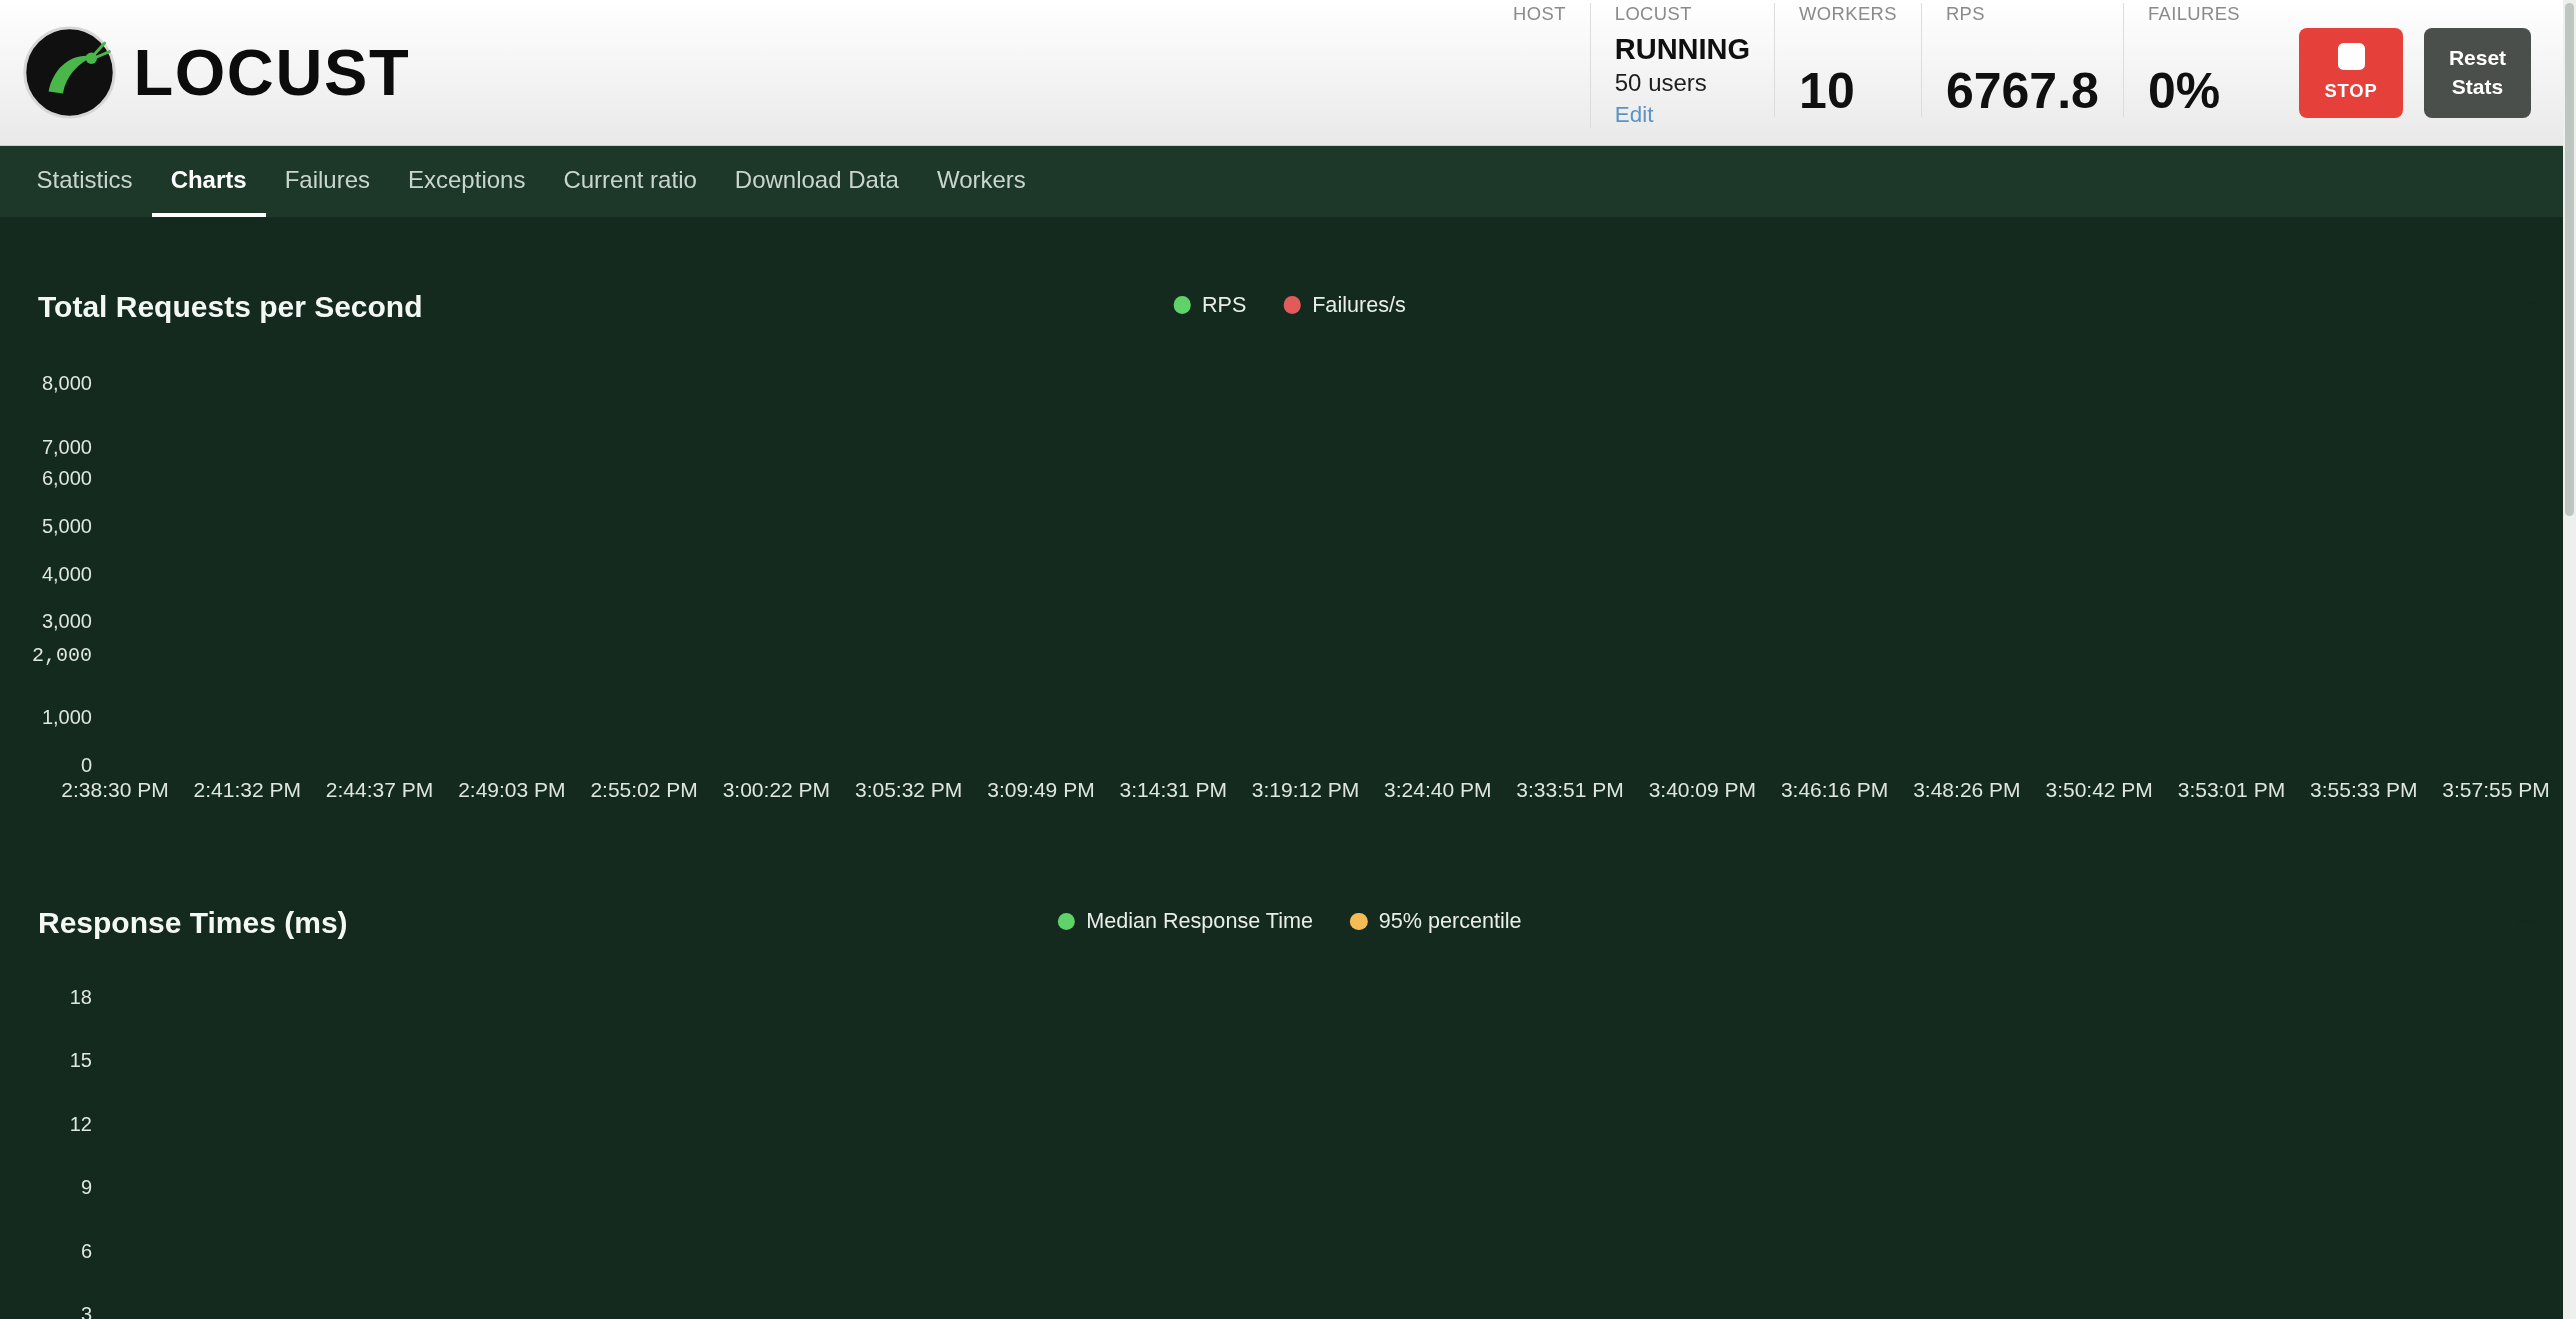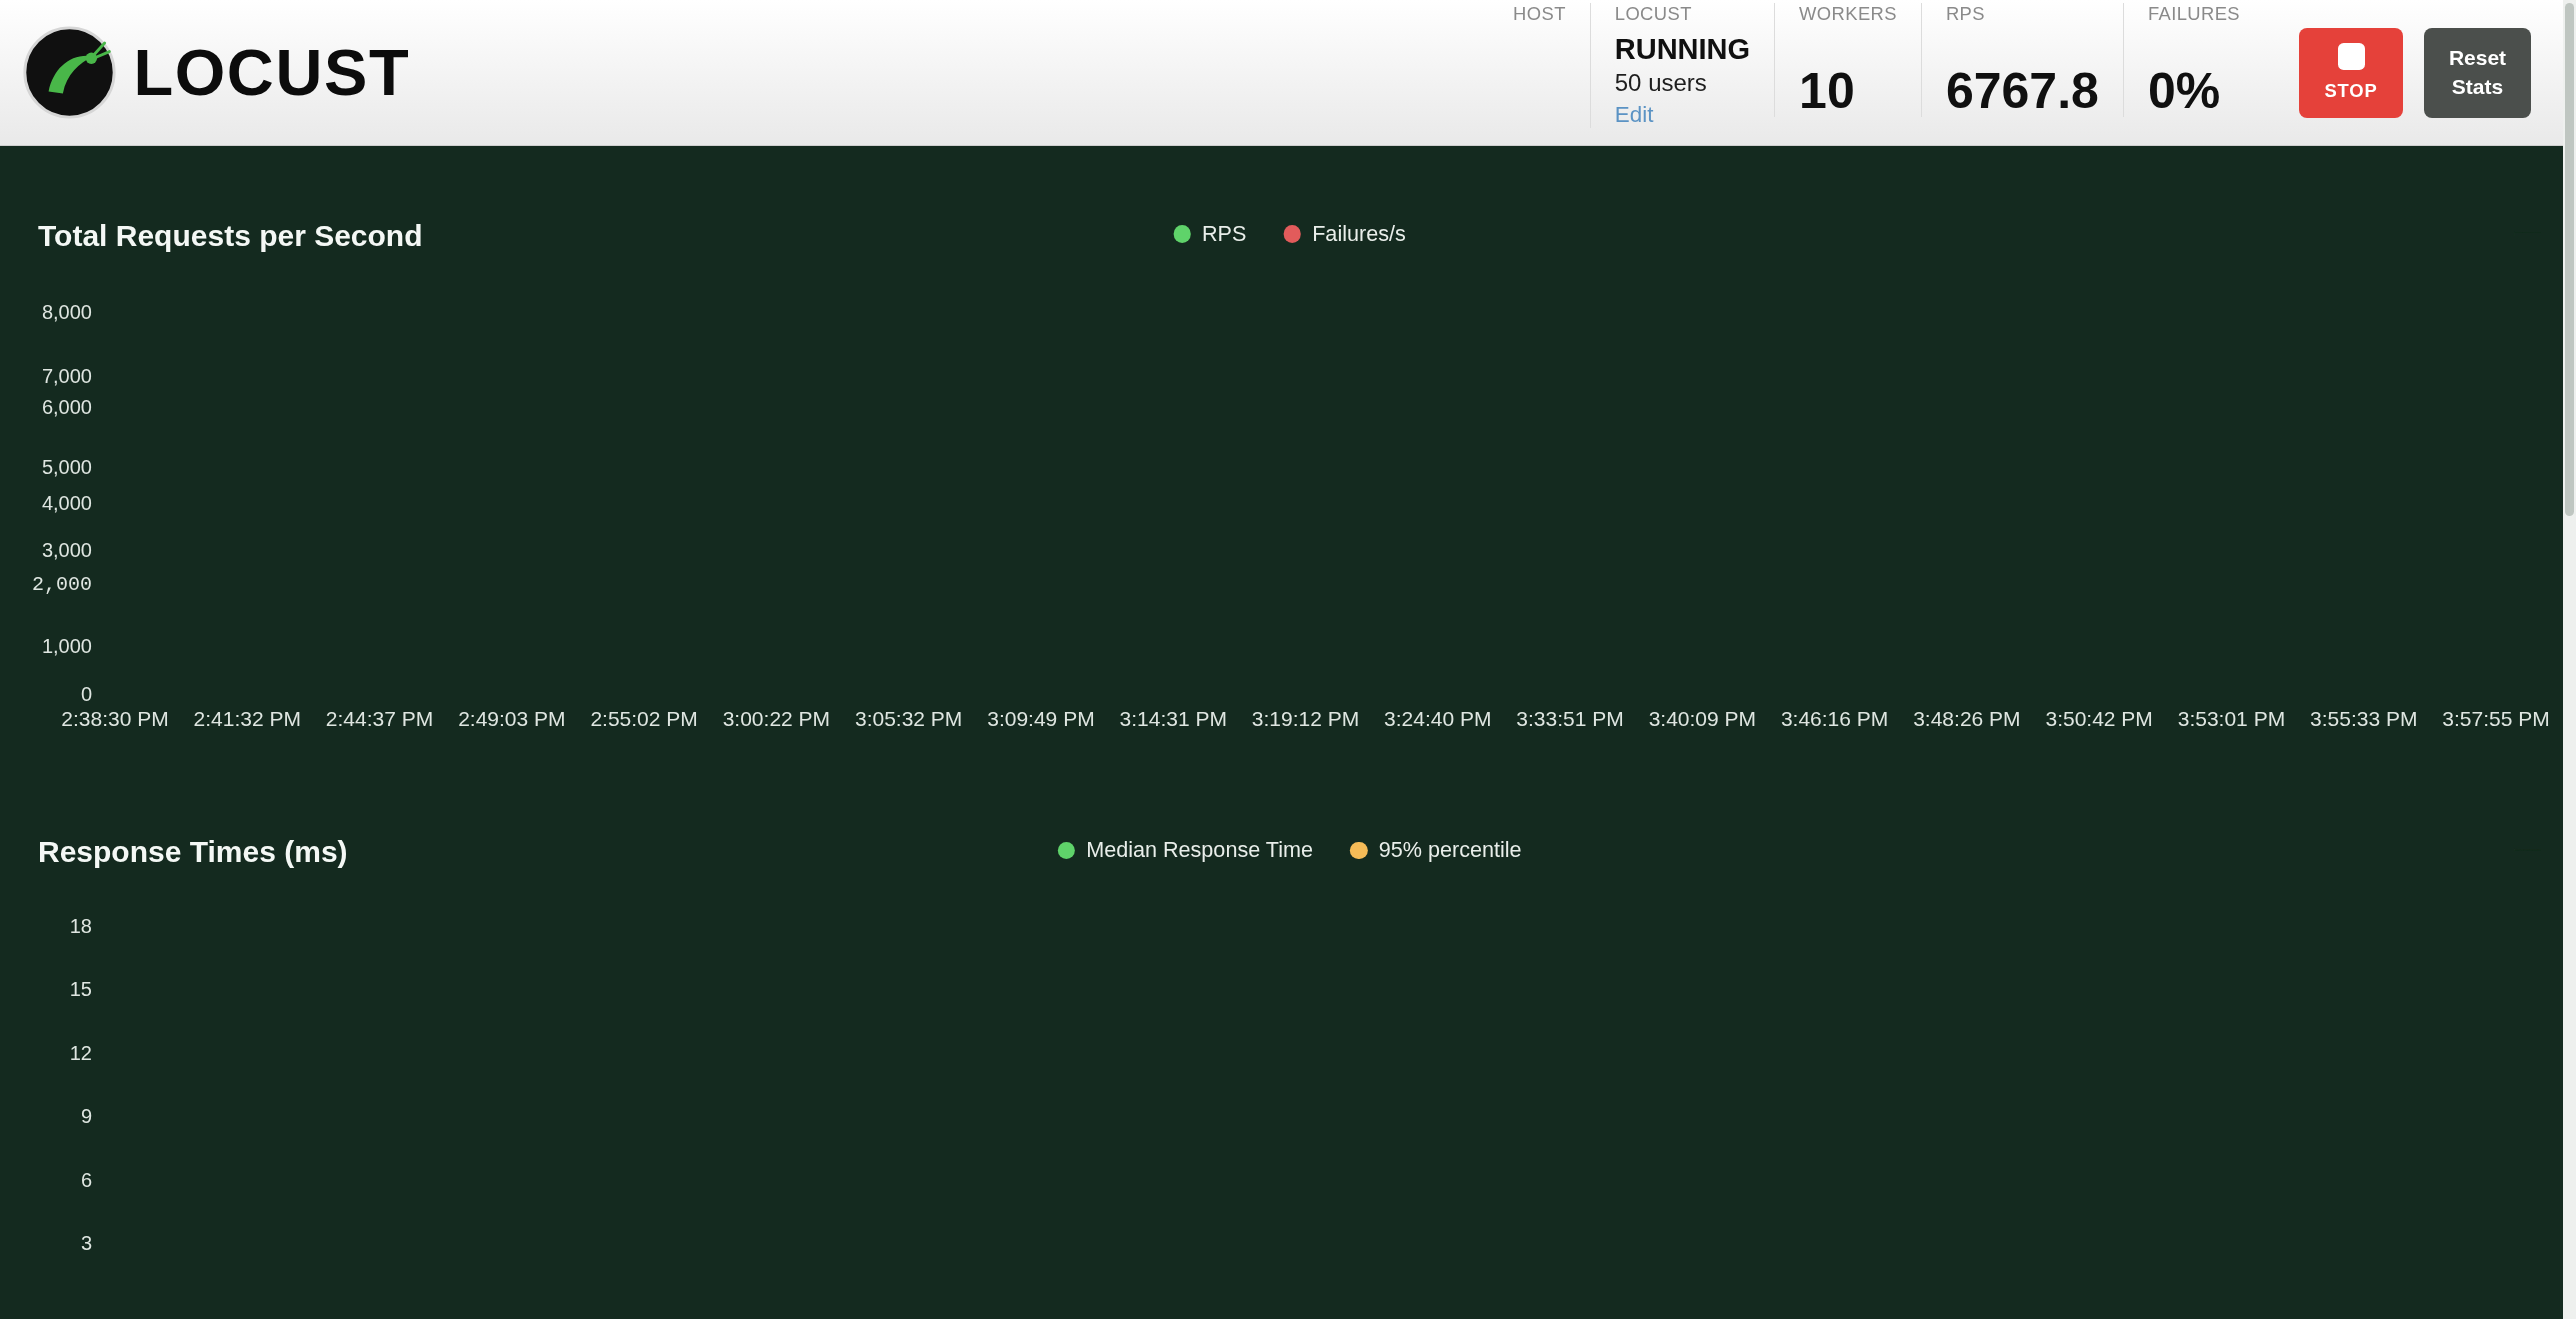--- a/index.html
+++ b/index.html
@@ -106,20 +106,29 @@
 
     <div class="header-buttons">
       <button class="stop-btn">
         <span class="stop-icon"></span>
         <span class="stop-label">STOP</span>
       </button>
       <button class="reset-btn">Reset Stats</button>
     </div>
   </header>
 
+  <nav class="nav">
+    <span class="tab">Statistics</span>
+    <span class="tab active">Charts</span>
+    <span class="tab">Failures</span>
+    <span class="tab">Exceptions</span>
+    <span class="tab">Current ratio</span>
+    <span class="tab">Download Data</span>
+    <span class="tab">Workers</span>
+  </nav>
 
   <main class="main">
 
     <section class="chart chart--rps">
       <div class="chart-header">
         <h2 class="chart-title">Total Requests per Second</h2>
         <div class="legend">
             <span class="legend-item">
               <span class="legend-dot" style="background: rgb(95, 211, 106);"></span>
               <span>RPS</span>
@@ -185,21 +194,21 @@
             </svg>
         </span>
       </div>
       <div class="chart-body">
         <div class="yaxis">
             <div class="ytick" style="top: 382px;">0</div>
             <div class="ytick" style="top: 334px;">1,000</div>
             <div class="ytick" style="top: 272px; font-family: Liberation Mono, monospace;">2,000</div>
             <div class="ytick" style="top: 238px;">3,000</div>
             <div class="ytick" style="top: 191px;">4,000</div>
-            <div class="ytick" style="top: 155px;">5,000</div>
+            <div class="ytick" style="top: 143px;">5,000</div>
             <div class="ytick" style="top: 95px;">6,000</div>
             <div class="ytick" style="top: 64px;">7,000</div>
             <div class="ytick" style="top: 0px;">8,000</div>
           </div>
         <div class="plot" style="height: 382px;">
             <svg preserveAspectRatio="none" viewBox="0 0 2982 476" width="2390" height="382"></svg>
           </div>
       </div>
       <div class="xaxis">
           <div class="xtick" style="left: 0%;">2:38:30 PM</div>

